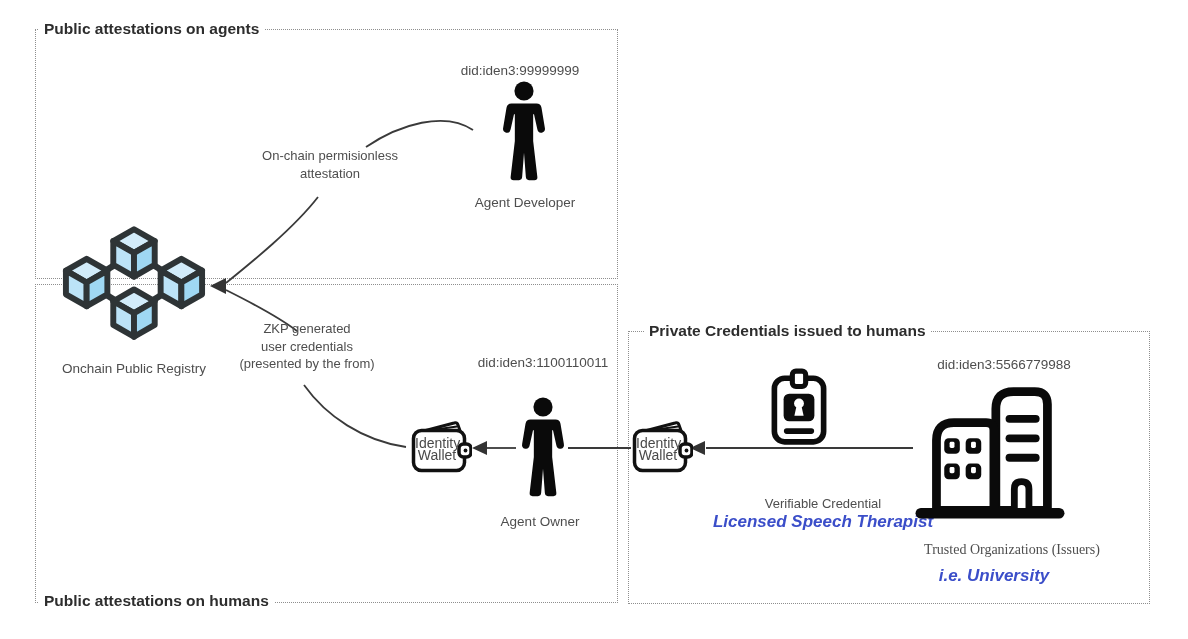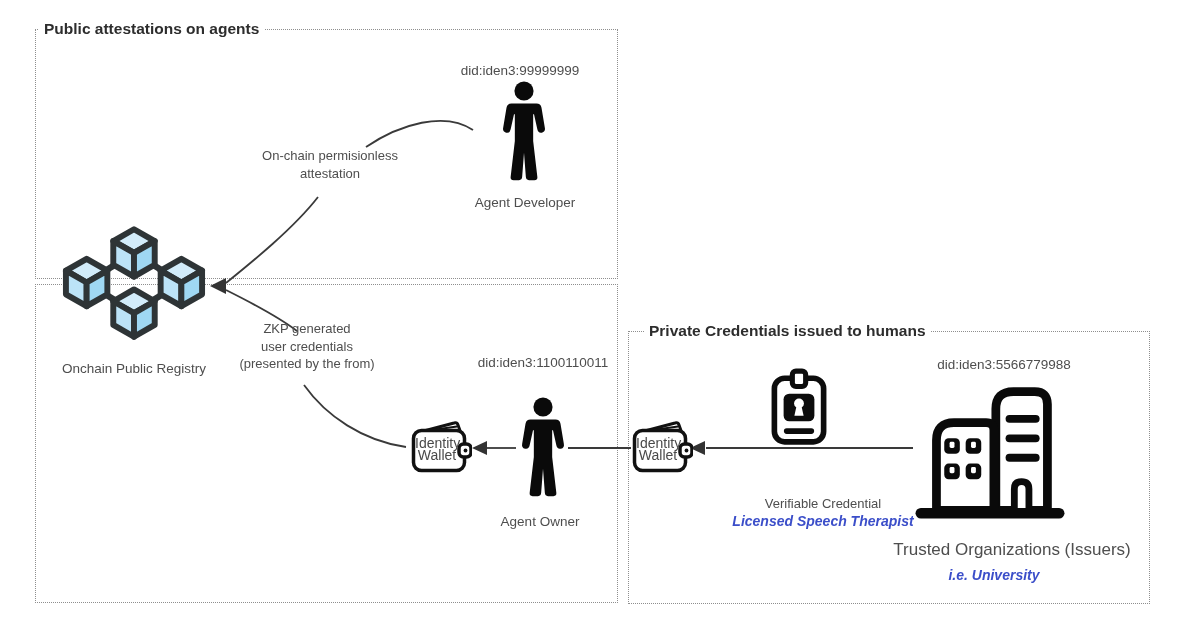--- a/index.html
+++ b/index.html
@@ -9,23 +9,23 @@
   }
   .dotted-box{position:absolute;border:1.4px dotted #8e8e8e;background:transparent;}
   .box-title{
     position:absolute;font-size:15.5px;font-weight:bold;color:#2d2d2d;
     background:#ffffff;padding:0 5px;white-space:nowrap;line-height:17px;
   }
   .lbl{
     position:absolute;color:#4e4e4e;font-size:13.5px;line-height:17px;
     text-align:left;transform:translateX(-50%);white-space:nowrap;
   }
-  .lbl.small{font-size:17px;}
+  .lbl.small{font-size:14px;font-family:Liberation Serif, serif;}
   .blue{
-    color:#3b4ec9;font-weight:bold;font-style:italic;font-size:14px;
+    color:#3b4ec9;font-weight:bold;font-style:italic;font-size:17px;
   }
   .annot{
     position:absolute;color:#4e4e4e;font-size:13px;line-height:17.5px;
     text-align:center;transform:translateX(-50%);white-space:nowrap;
   }
   .icon-abs{position:absolute;}
   .wallet{position:absolute;width:64px;height:58px;}
   .wallet svg{position:absolute;left:0;top:0;}
   .wallet-text{
     position:absolute;left:7px;top:20px;width:44px;text-align:center;
@@ -36,20 +36,21 @@
 </head>
 <body>
 
 <div class="canvas">
 
   <div class="dotted-box" style="left:35px;top:29px;width:581px;height:248px;"></div>
   <div class="dotted-box" style="left:35px;top:284px;width:581px;height:317px;"></div>
   <div class="dotted-box" style="left:628px;top:331px;width:520px;height:271px;"></div>
 
   <div class="box-title" style="left:39px;top:20px;">Public attestations on agents</div>
+  <div class="box-title" style="left:39px;top:592px;">Public attestations on humans</div>
   <div class="box-title" style="left:632px;top:322px;margin-left:12px;">Private Credentials issued to humans</div>
 
   <svg class="overlay" width="1188" height="639" viewBox="0 0 1188 639">
     <g fill="none" stroke="#3a3a3a" stroke-width="1.8">
       <path d="M 473,130 C 445,111 400,124 366,147"></path>
       <path d="M 318,197 C 294,228 252,262 226,283"></path>
       <path d="M 226,290 C 252,303 280,318 297,331"></path>
       <path d="M 304,385 C 326,416 363,441 406,447"></path>
       <line x1="516" y1="448" x2="486" y2="448"></line>
       <line x1="568" y1="448" x2="631" y2="448"></line>

